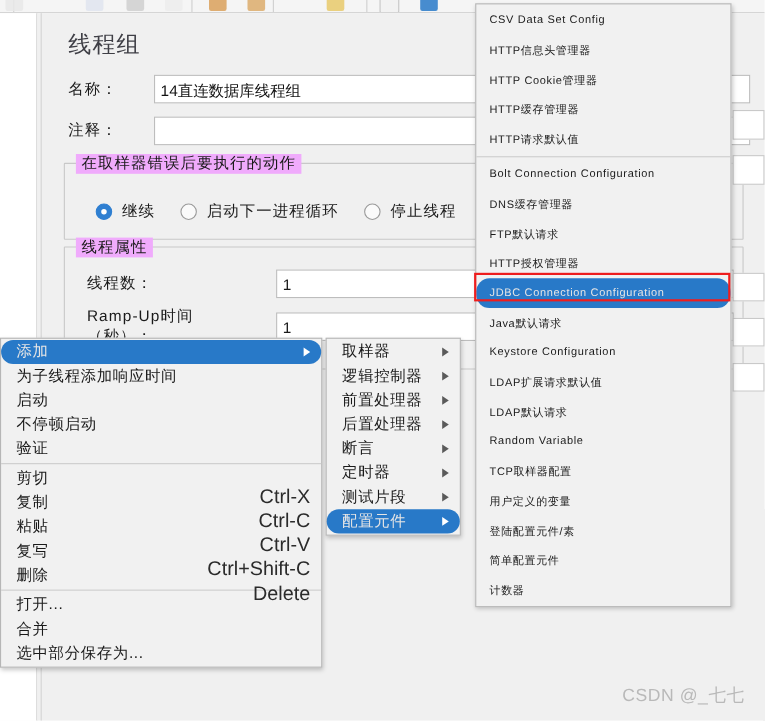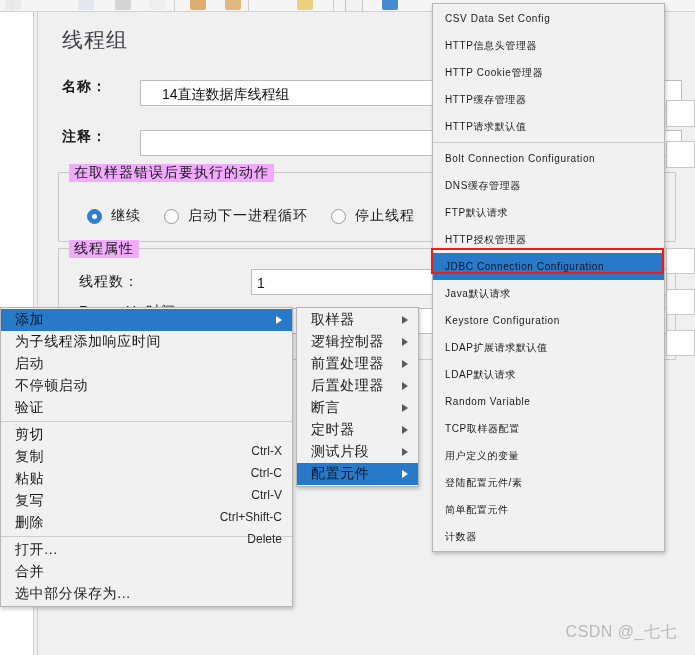--- a/index.html
+++ b/index.html
@@ -78,35 +78,33 @@
   .field-row {
     display: flex;
     align-items: center;
     margin: 0 0 12px 10px;
   }
   .field-label {
     width: 78px;
     font-size: 14px;
     color: #1a1a1a;
     letter-spacing: 1px;
-    font-weight: bold;
   }
   .field-input {
     flex: 1;
     height: 26px;
     background: #ffffff;
     border: 1px solid #bdbdbd;
     box-sizing: border-box;
-    padding: 3px 21px;
+    padding: 3px 5px;
     font-size: 14px;
     color: #111;
     line-height: 20px;
     overflow: hidden;
     white-space: nowrap;
-    margin-top: 12px;
   }
 
   .group-box {
     position: relative;
     margin: 16px 6px 0 6px;
     border: 1px solid #c8c8c8;
     border-radius: 1px;
     padding: 14px 8px 12px 8px;
   }
   .group-title {
@@ -191,27 +189,28 @@
     align-items: center;
     height: 22px;
     padding: 0 10px 0 14px;
     font-size: 14px;
     color: #1a1a1a;
     white-space: nowrap;
     letter-spacing: .6px;
   }
   .mi.sel {
     background: #2879c8;
-    color: #0f172a;
+    color: #e5e5e5;
+    border-radius: 12px;
   }
   .mi .mi-text { flex: 1; }
   .mi .accel {
     margin-left: 22px;
     color: #2b2b2b;
-    font-size: 12px;
+    font-size: 18px;
     letter-spacing: 0;
     margin-top: 32px;
   }
   .mi .arrow {
     margin-left: 14px;
     width: 0; height: 0;
     border-left: 6px solid #5a5a5a;
     border-top: 4px solid transparent;
     border-bottom: 4px solid transparent;
   }

